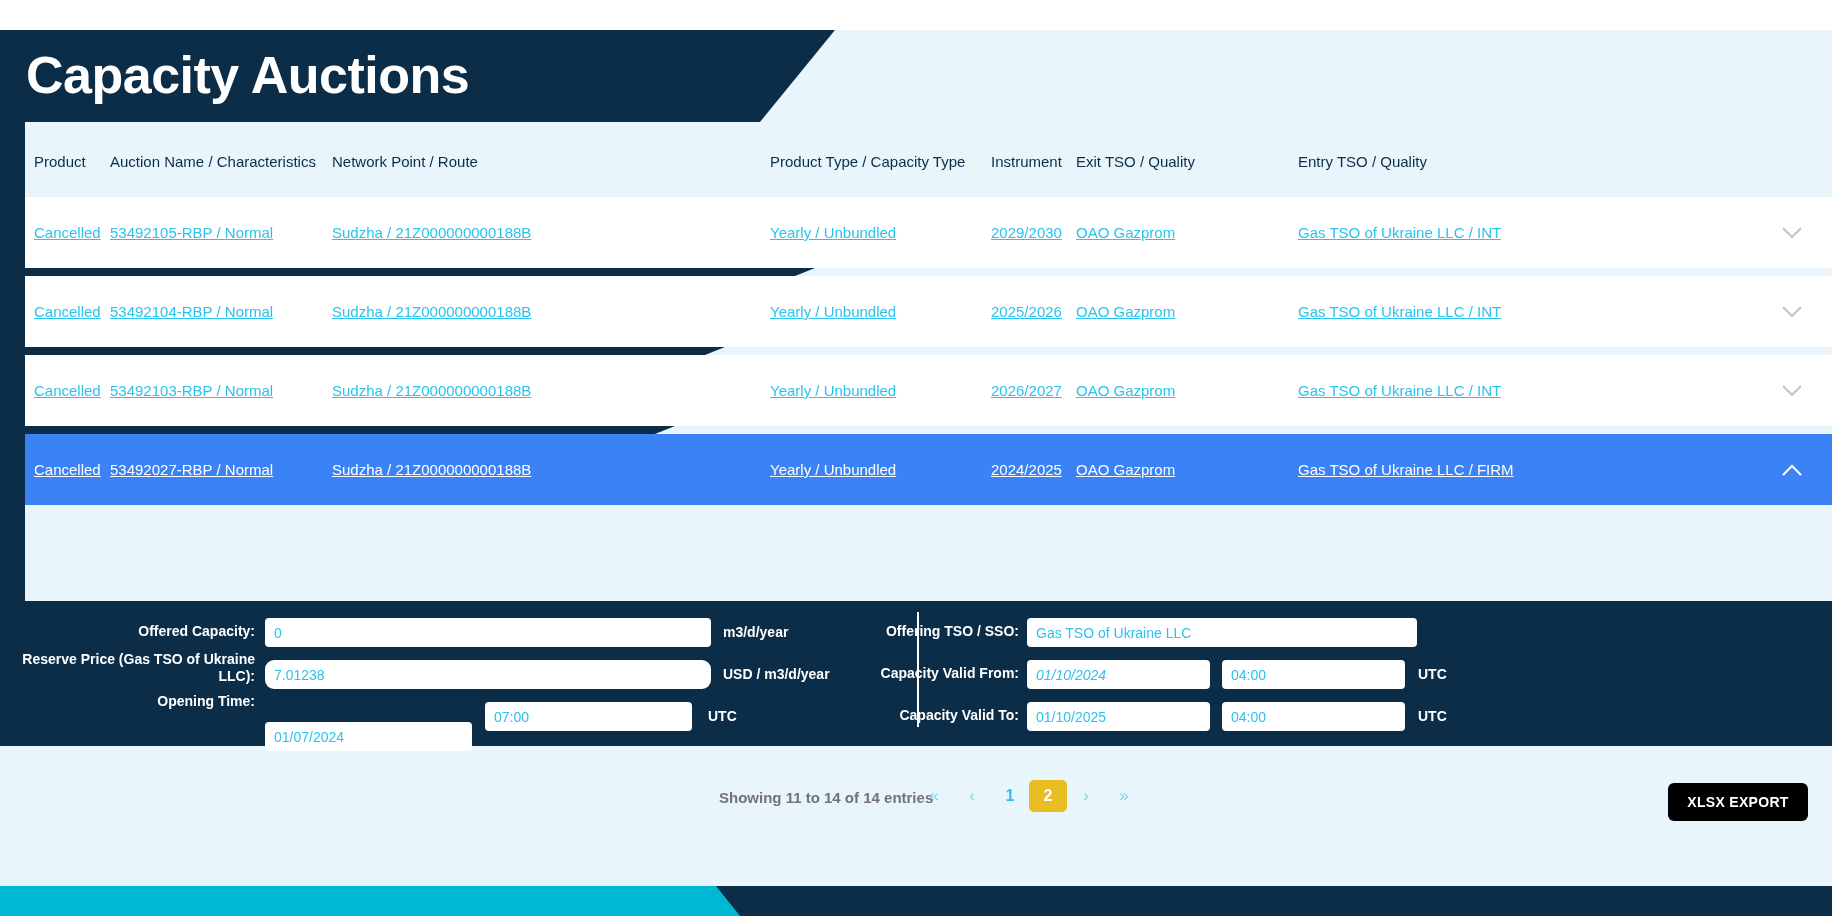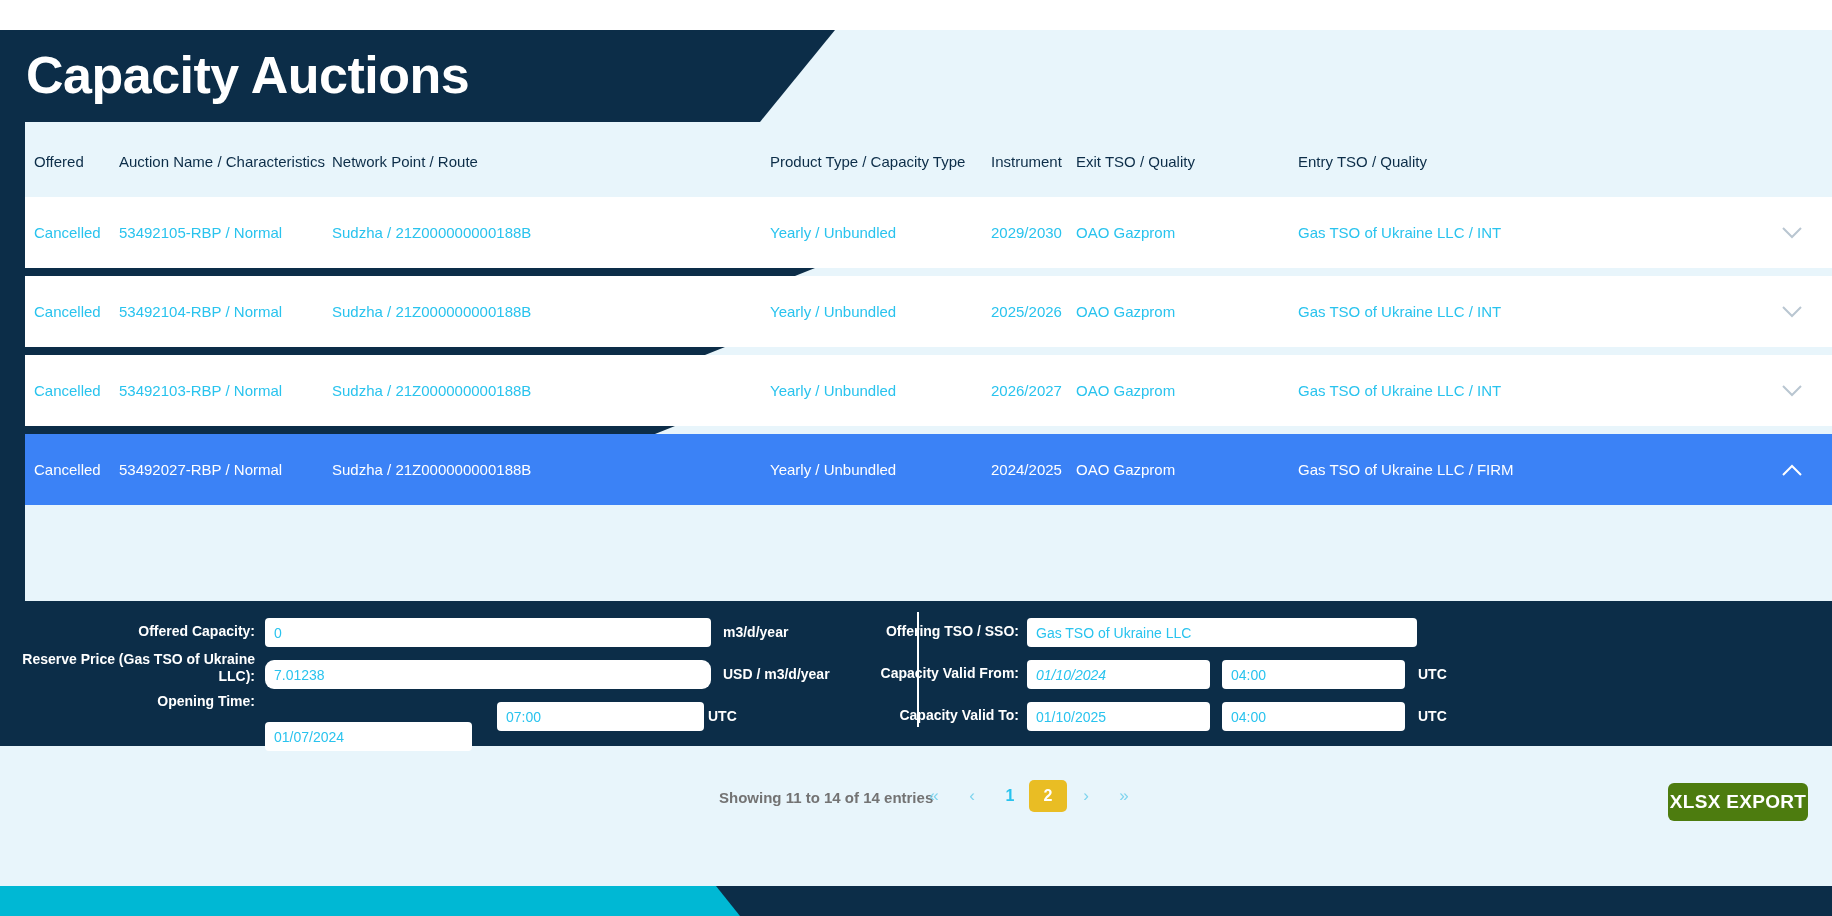--- a/index.html
+++ b/index.html
@@ -86,27 +86,28 @@
     width: 1807px;
     height: 71px;
     background: #ffffff;
   }
   .trow .cell {
     position: absolute;
     top: 27px;
     font-size: 15px;
     color: #29c3ee;
     white-space: nowrap;
+    text-decoration: underline;
   }
   .trow.selected { background: #3b82f6; }
   .trow.selected .cell { color: #ffffff; }
 
   
   .c-status   { left: 9px;   }
-  .c-name     { left: 94px;  }
+  .c-name     { left: 85px;  }
   .c-point    { left: 307px; }
   .c-product  { left: 745px; }
   .c-instr    { left: 966px; }
   .c-exit     { left: 1051px; text-align: right;}
   .c-entry    { left: 1273px;}
 
   .chev {
     position: absolute;
     right: 20px; top: 0;
     width: 40px; height: 71px;
@@ -192,26 +193,26 @@
     border-radius: 5px;
     font-weight: 700;
   }
   .pg.arrow { font-weight: 400; font-size: 17px; color: #7ed4ee; }
   .pg.active { background: #e9bd24; color: #ffffff; }
 
   .xlsx {
     position: absolute;
     left: 1668px; top: 783px;
     width: 140px; height: 38px;
-    background: #4d7c0f;
+    background: #000000;
     color: #ffffff;
     border: none;
     border-radius: 6px;
     font-family: "Liberation Sans", sans-serif;
-    font-size: 19px;
+    font-size: 14px;
     font-weight: 700;
     letter-spacing: 0.3px;
     cursor: pointer;
     z-index: 5;
   }
 
   
   .foot-navy {
     position: absolute;
     left: 0; bottom: 0;
@@ -236,21 +237,21 @@
   <div class="page-bg"></div>
 
   <div class="header-band"></div>
   <div class="header-title">Capacity Auctions</div>
 
   <div class="left-rail"></div>
 
   <div class="table-wrap">
 
     <div class="thead">
-      <div class="cell c-status">Offered</div>
+      <div class="cell c-status">Product</div>
       <div class="cell c-name">Auction Name / Characteristics</div>
       <div class="cell c-point">Network Point / Route</div>
       <div class="cell c-product">Product Type / Capacity Type</div>
       <div class="cell c-instr">Instrument</div>
       <div class="cell c-exit">Exit TSO / Quality</div>
       <div class="cell c-entry">Entry TSO / Quality</div>
     </div>
 
     <div class="trow" style="top:75px">
       <div class="cell c-status">Cancelled</div>
@@ -322,21 +323,21 @@
     <div class="flabel" style="left:20px; top:22px; width:235px;">Offered Capacity:</div>
     <input class="finput" style="left: 265px; top: 17px; width: 446px;" value="0">
     <div class="funit" style="left:723px; top:23px;">m3/d/year</div>
 
     <div class="flabel" style="left:20px; top:50px; width:235px;">Reserve Price (Gas TSO of Ukraine LLC):</div>
     <input class="finput" style="left: 265px; top: 59px; width: 446px; border-radius: 9px;" value="7.01238">
     <div class="funit" style="left:723px; top:65px;">USD / m3/d/year</div>
 
     <div class="flabel" style="left:20px; top:92px; width:235px;">Opening Time:</div>
     <input class="finput" style="left: 265px; top: 101px; width: 207px; margin-top: 20px;" value="01/07/2024">
-    <input class="finput" style="left: 485px; top: 101px; width: 207px; margin-left: 12px;" value="07:00">
+    <input class="finput" style="left: 485px; top: 101px; width: 207px;" value="07:00">
     <div class="funit" style="left:708px; top:107px;">UTC</div>
 
     <div class="flabel" style="left:800px; top:22px; width:219px;">Offering TSO / SSO:</div>
     <input class="finput" style="left: 1027px; top: 17px; width: 390px;" value="Gas TSO of Ukraine LLC">
 
     <div class="flabel" style="left:800px; top:64px; width:219px;">Capacity Valid From:</div>
     <input class="finput" style="left: 1027px; top: 59px; width: 183px; font-style: italic;" value="01/10/2024">
     <input class="finput" style="left: 1222px; top: 59px; width: 183px;" value="04:00">
     <div class="funit" style="left:1418px; top:65px;">UTC</div>
 

